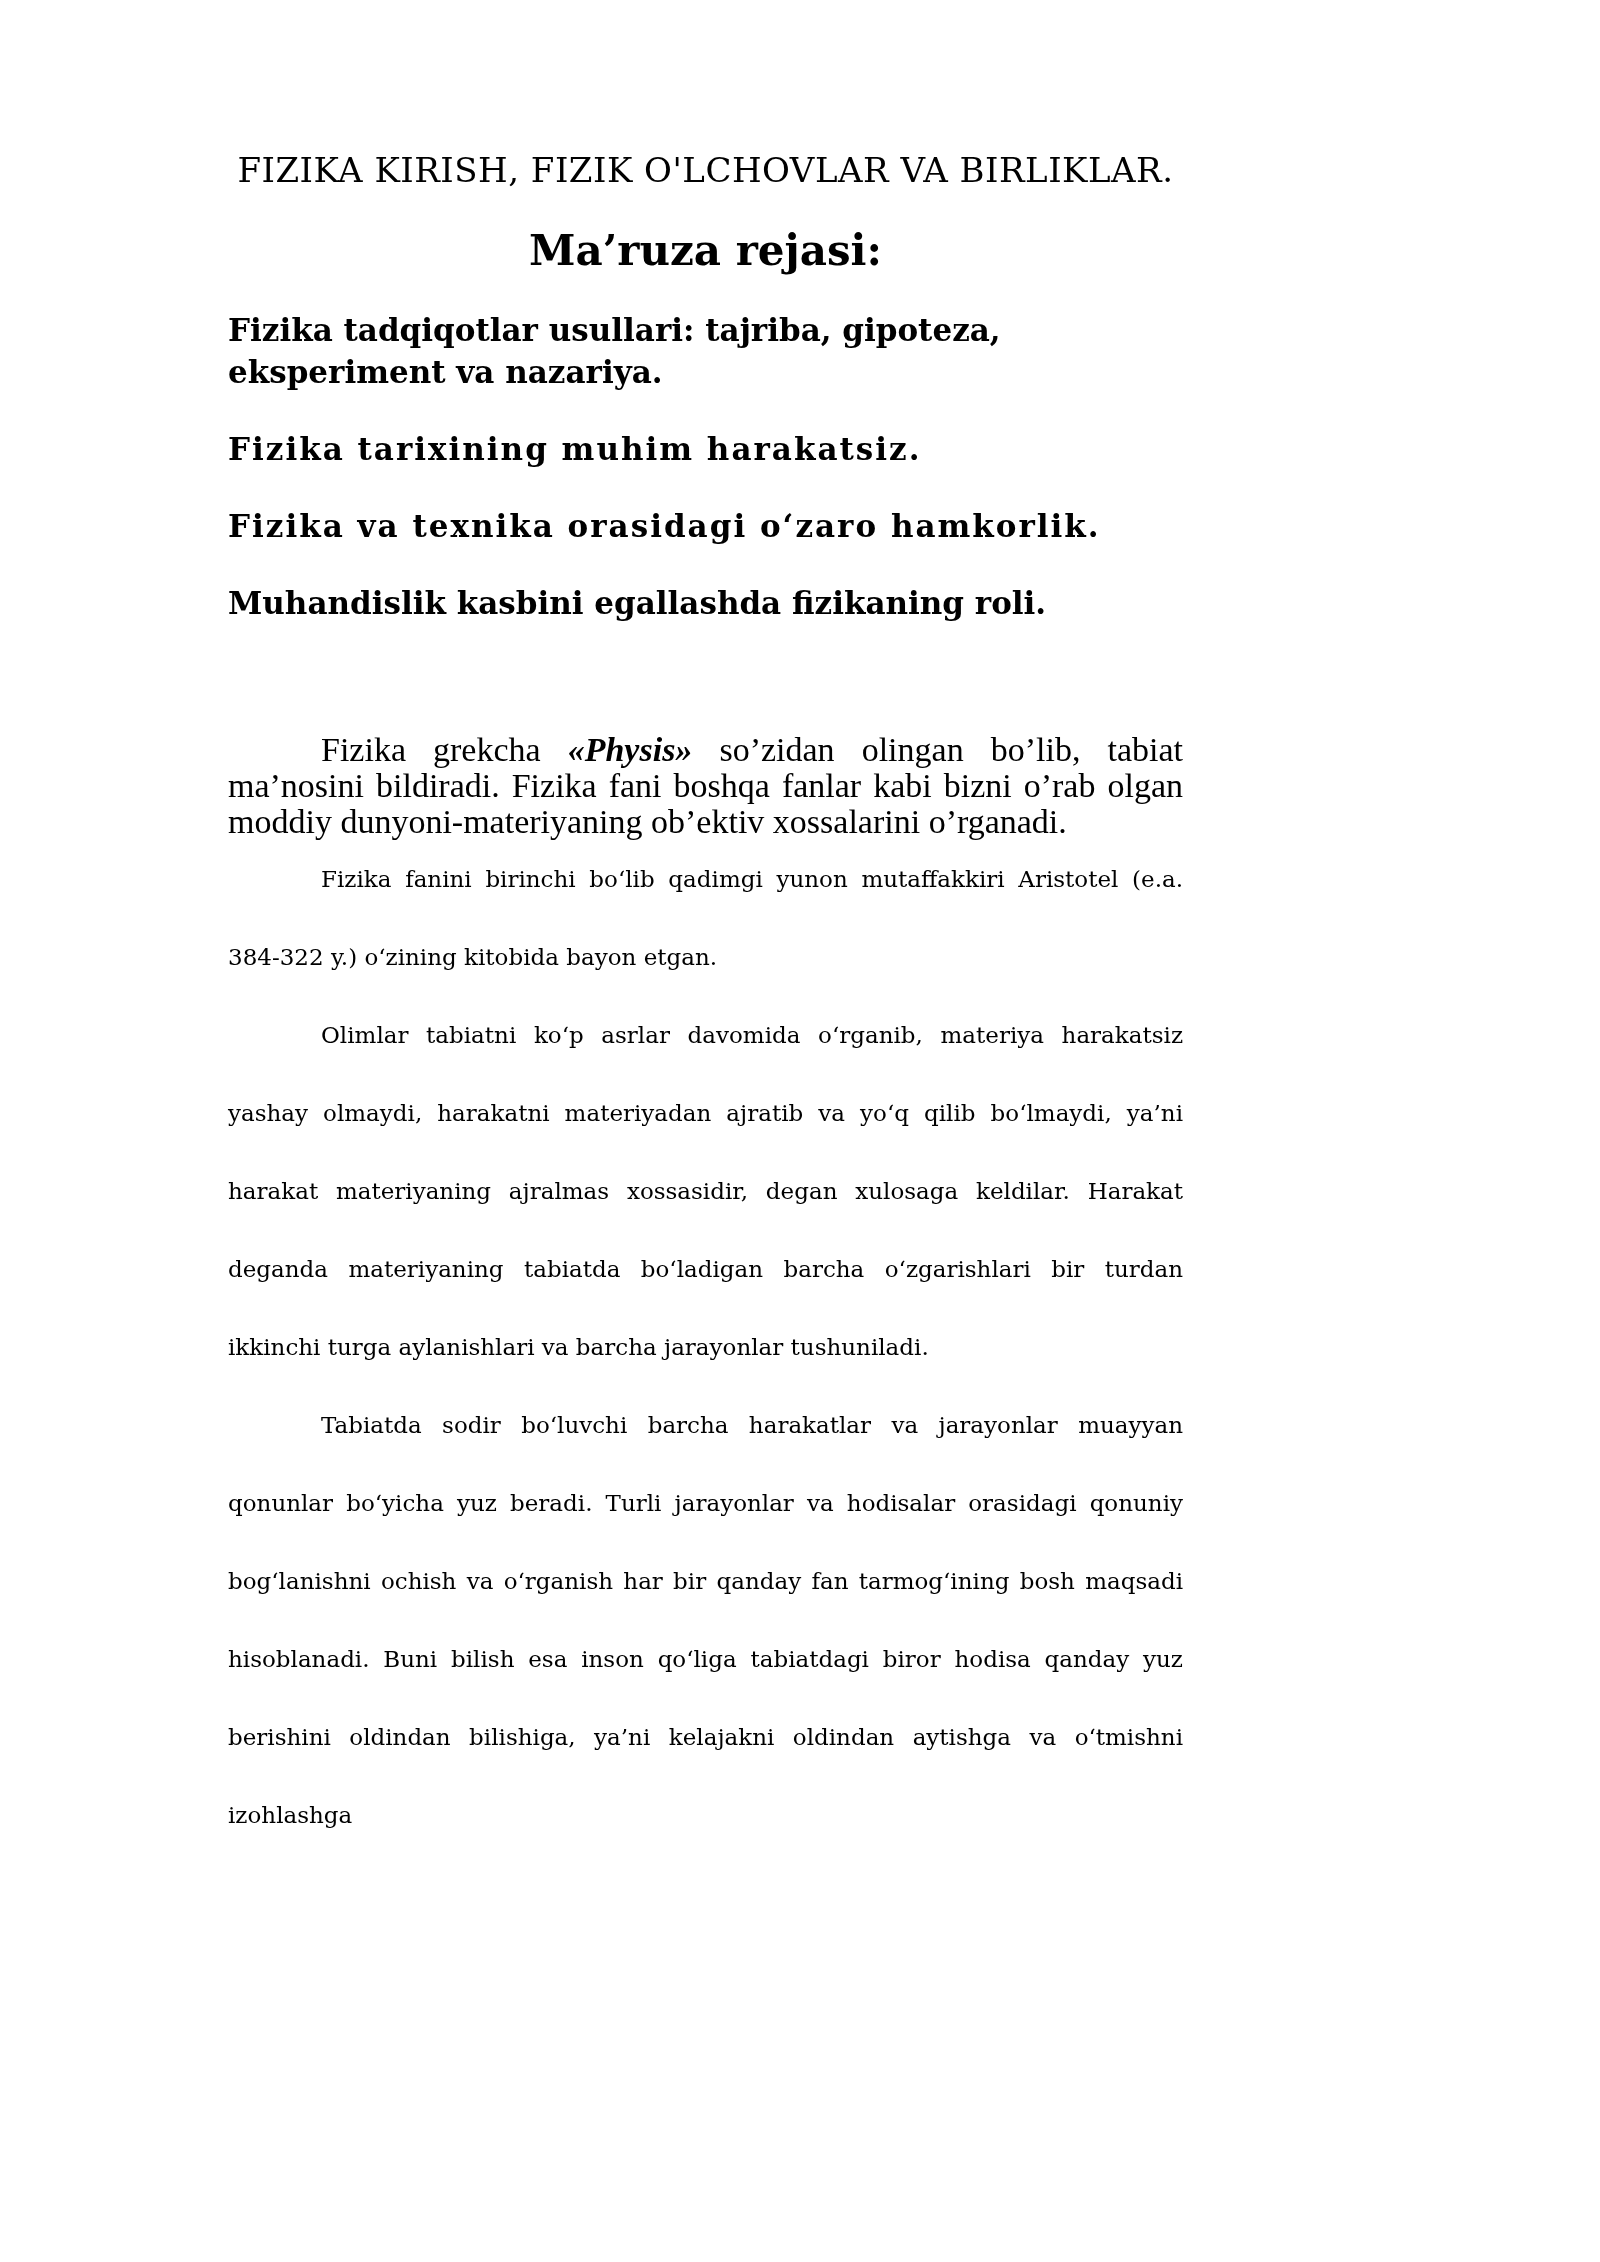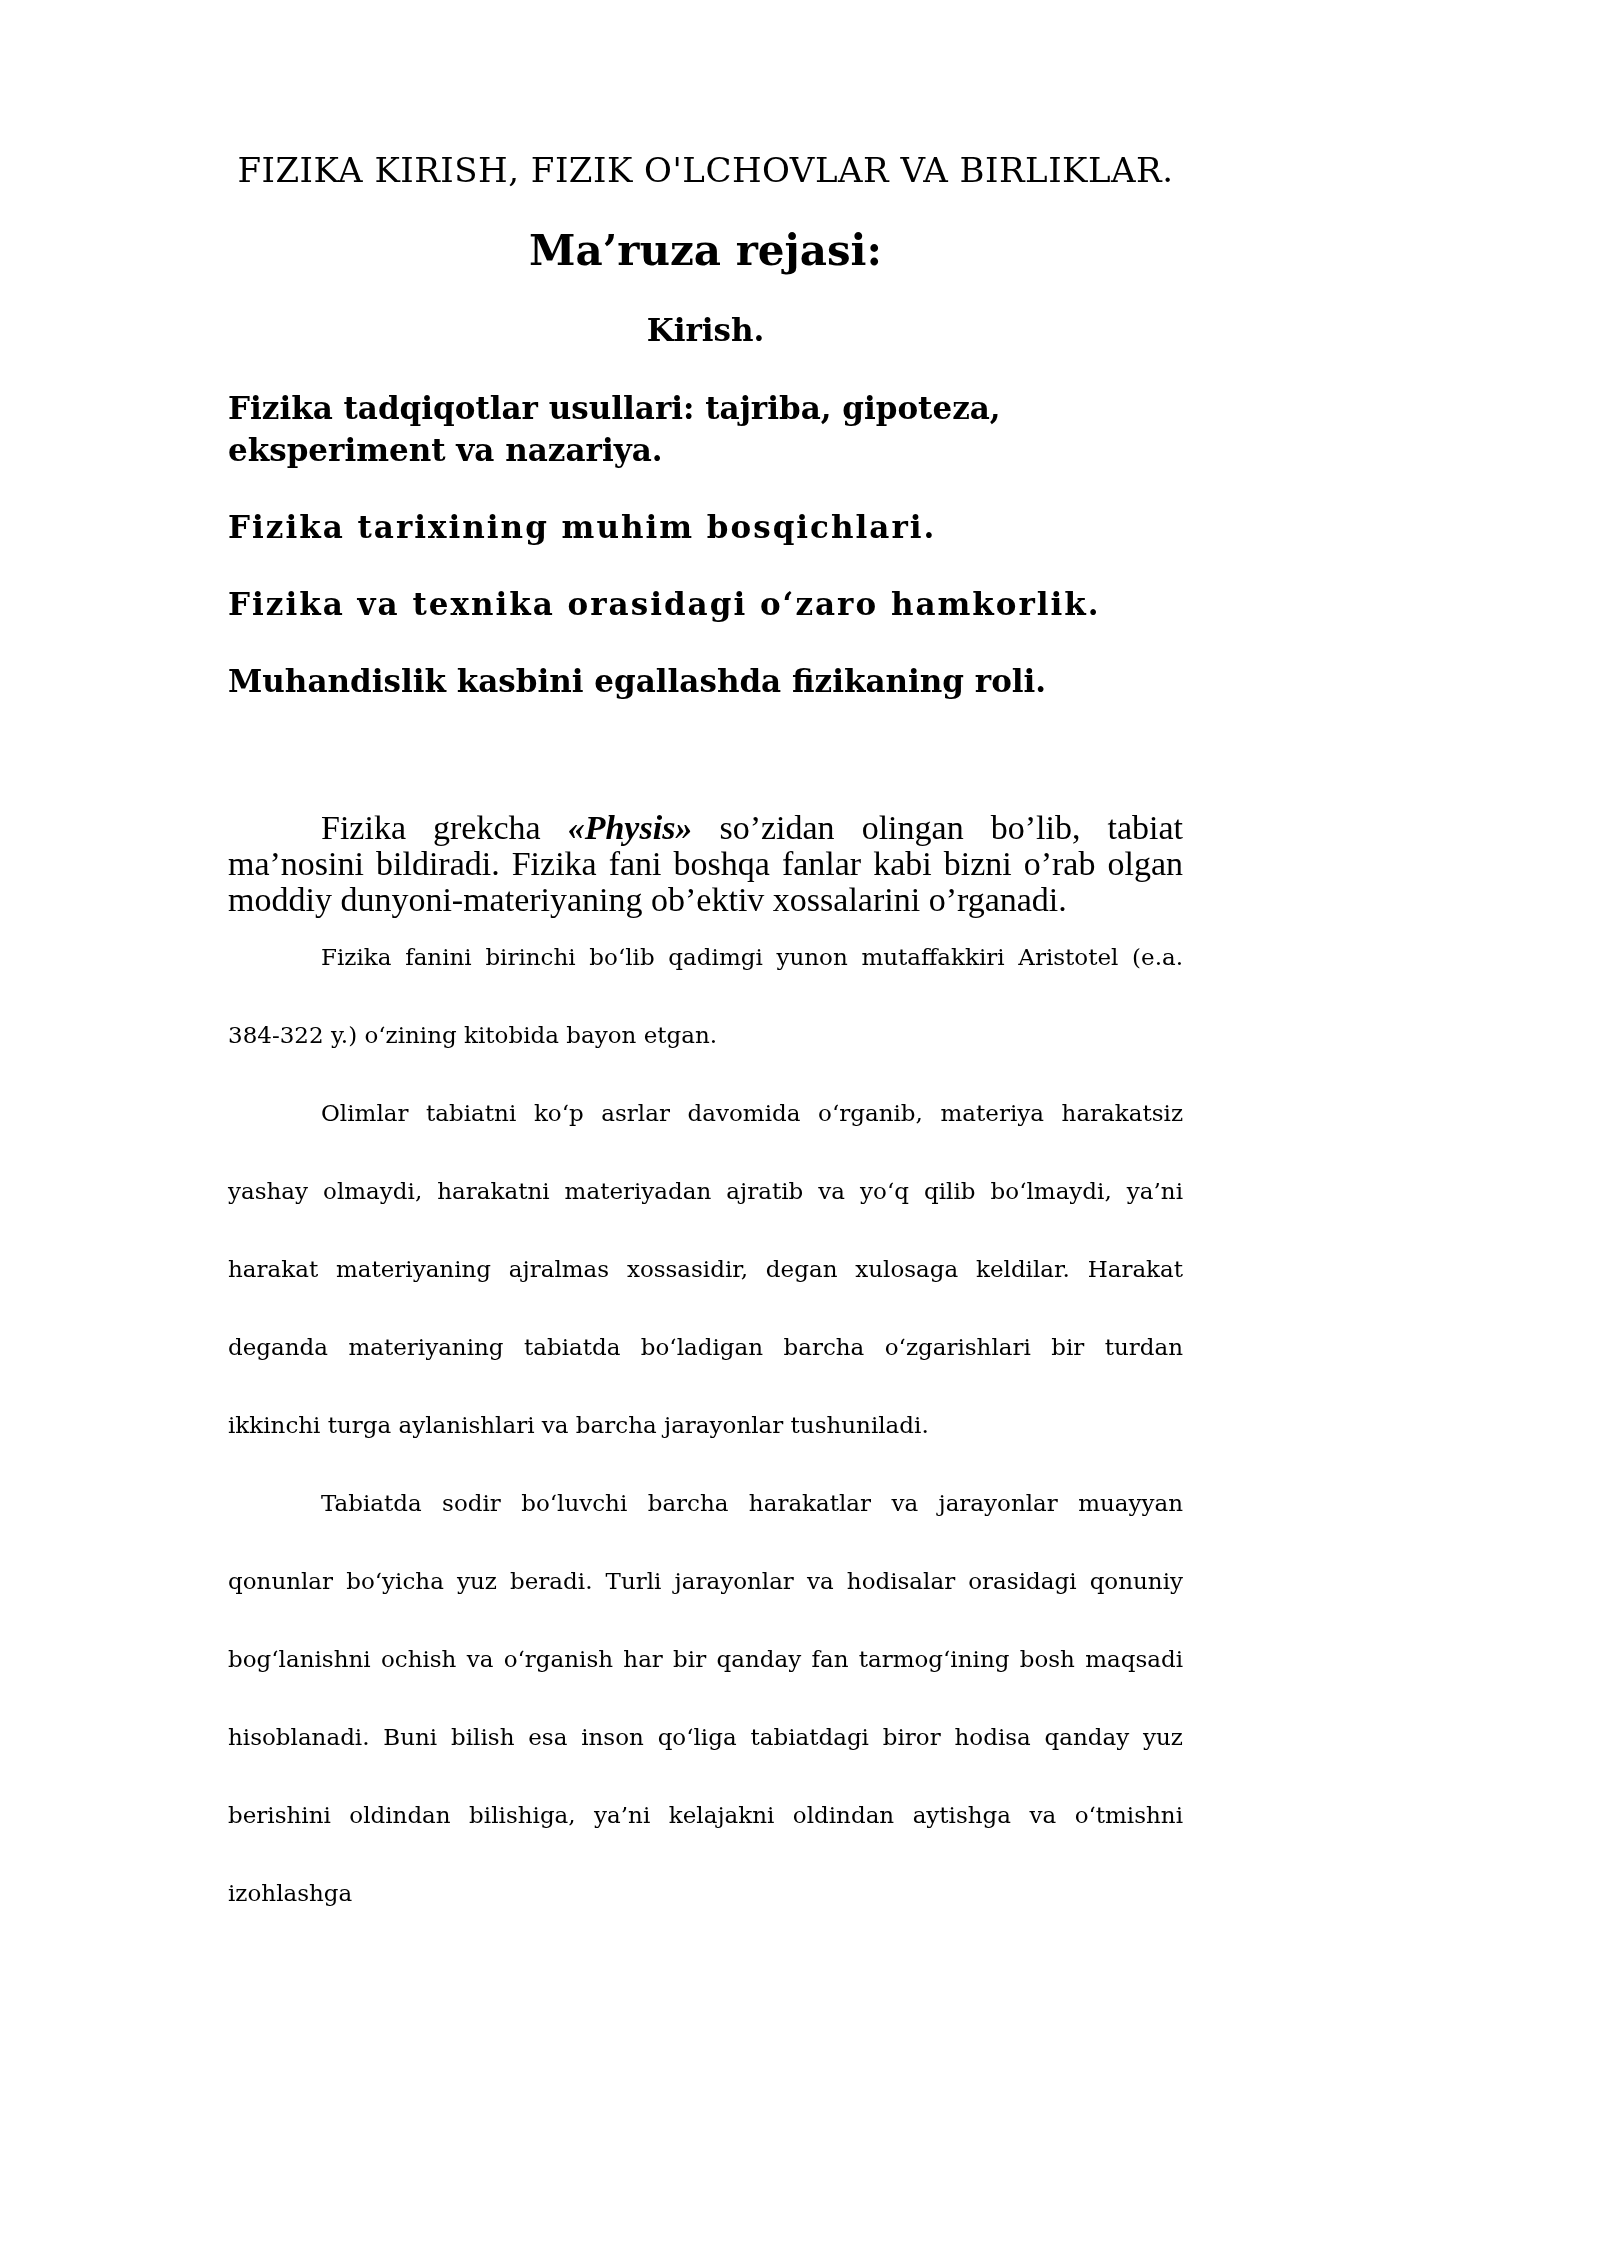--- a/index.html
+++ b/index.html
@@ -61,25 +61,24 @@
 </style>
 </head>
 <body>
 
 <div class="page">
 
   <h1 class="title">FIZIKA KIRISH, FIZIK O'LCHOVLAR VA BIRLIKLAR.</h1>
 
   <h2 class="subtitle">Ma’ruza rejasi:</h2>
 
-  <h3 class="kirish">Kirish.</h3>
 
   <div class="plan">
     <p class="plan-item">Fizika tadqiqotlar usullari: tajriba, gipoteza, eksperiment va nazariya.</p>
-    <p class="plan-item spaced">Fizika tarixining muhim bosqichlari.</p>
+    <p class="plan-item spaced">Fizika tarixining muhim harakatsiz.</p>
     <p class="plan-item spaced">Fizika va texnika orasidagi oʻzaro hamkorlik.</p>
     <p class="plan-item">Muhandislik kasbini egallashda fizikaning roli.</p>
   </div>
 
   <div class="body-text">
 
     <p class="body-para times"><span>Fizika grekcha </span><span class="term">«Physis»</span><span> so’zidan olingan bo’lib, tabiat ma’nosini bildiradi. Fizika fani boshqa fanlar kabi bizni o’rab olgan moddiy dunyoni-materiyaning ob’ektiv xossalarini o’rganadi.</span></p>
 
     <p class="body-para">Fizika fanini birinchi boʻlib qadimgi yunon mutaffakkiri Aristotel (e.a. 384-322 y.) oʻzining kitobida bayon etgan.</p>
 

